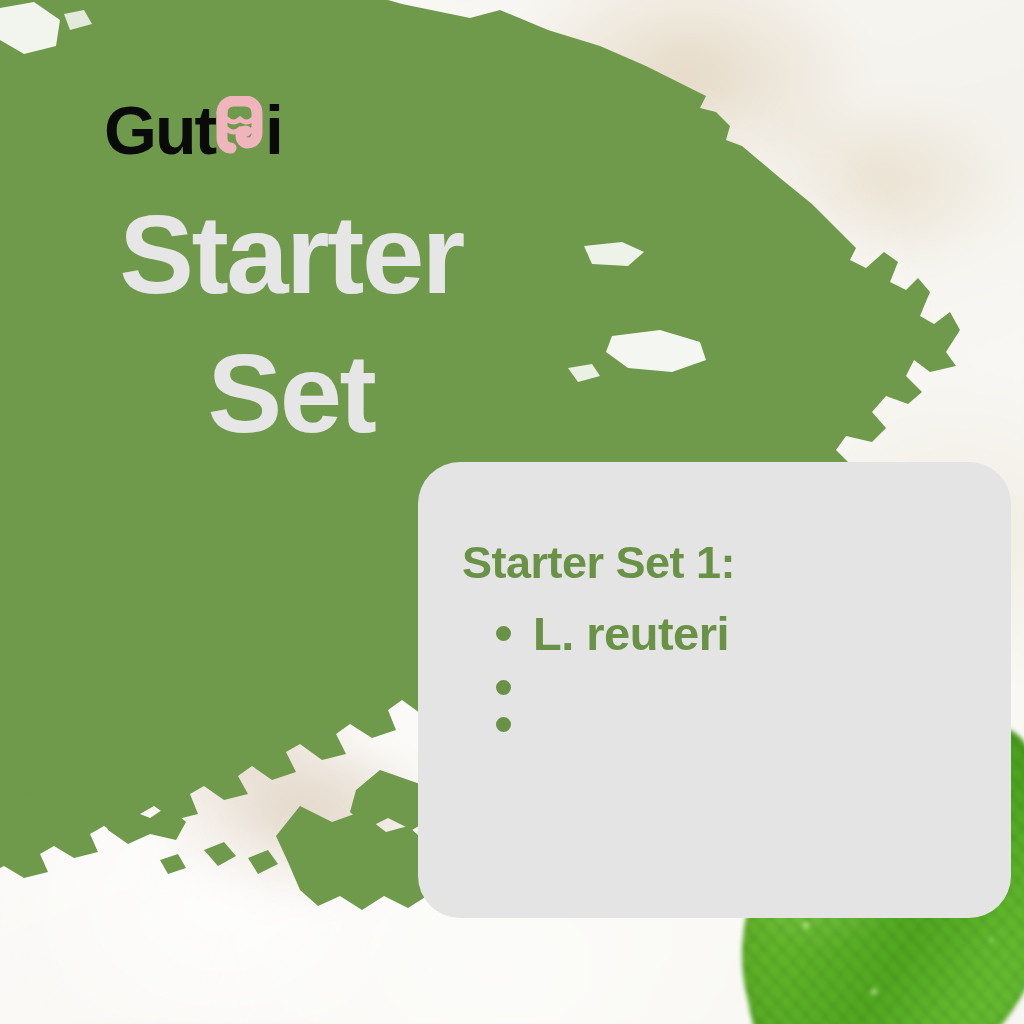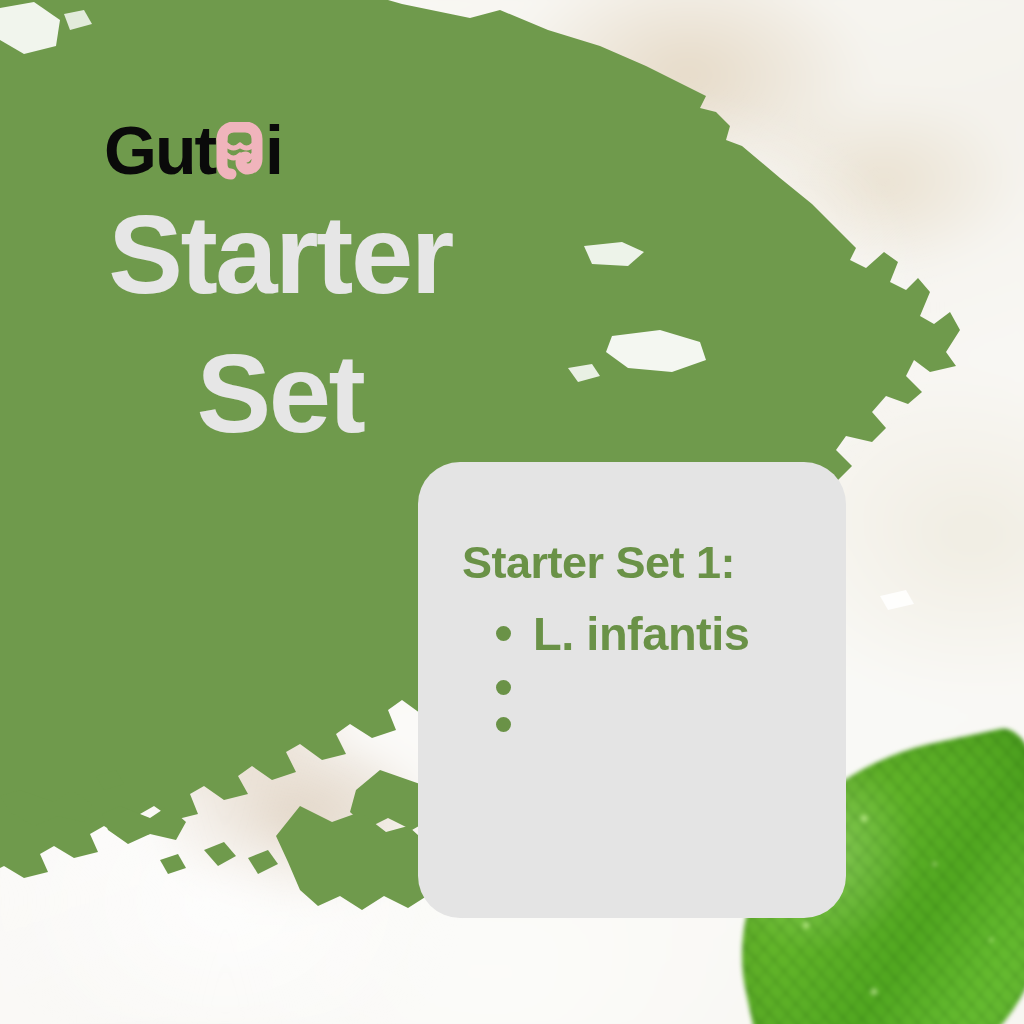--- a/index.html
+++ b/index.html
@@ -103,23 +103,23 @@
     top: 0;
     width: 1024px;
     height: 1024px;
     pointer-events: none;
   }
 
   
   .logo {
     position: absolute;
     left: 104px;
-    top: 108px;
+    top: 96px;
     display: flex;
-    align-items: flex-end;
+    align-items: flex-start;
     height: 76px;
   }
   .logo-word-a, .logo-word-b {
     font-family: "Liberation Sans", sans-serif;
     font-weight: 700;
     font-size: 68px;
     line-height: 1;
     color: #0a0a0a;
     letter-spacing: -2px;
   }
@@ -136,29 +136,30 @@
     left: 0;
     top: 186px;
     width: 560px;
     text-align: center;
     font-family: "Liberation Sans", sans-serif;
     font-weight: 700;
     font-size: 112px;
     line-height: 1.24;
     letter-spacing: -2.5px;
     color: #e6e6e6;
+    padding-left: 11px;
   }
   .headline .line { display: block; }
 
   
   .info-card {
     position: absolute;
     left: 418px;
     top: 462px;
-    width: 428px;
+    width: 593px;
     height: 456px;
     background: #e4e4e4;
     border-radius: 42px;
     box-sizing: border-box;
     padding: 78px 30px 12px 22px;
   }
   .card-title {
     font-family: "Liberation Sans", sans-serif;
     font-weight: 700;
     font-size: 45px;
@@ -298,21 +299,21 @@
   <div class="headline">
     <span class="line">Starter</span>
     <span class="line">Set</span>
   </div>
 
   <div class="info-card">
     <div class="card-title">Starter Set 1:</div>
     <ul class="strain-list">
       <li class="strain-item">
         <span class="strain-bullet"></span>
-        <span>L. infantis</span>
+        <span>L. reuteri</span>
       </li>
       <li class="strain-item">
         <span class="strain-bullet"></span>
       </li>
       <li class="strain-item">
         <span class="strain-bullet"></span>
       </li>
     </ul>
   </div>
 

